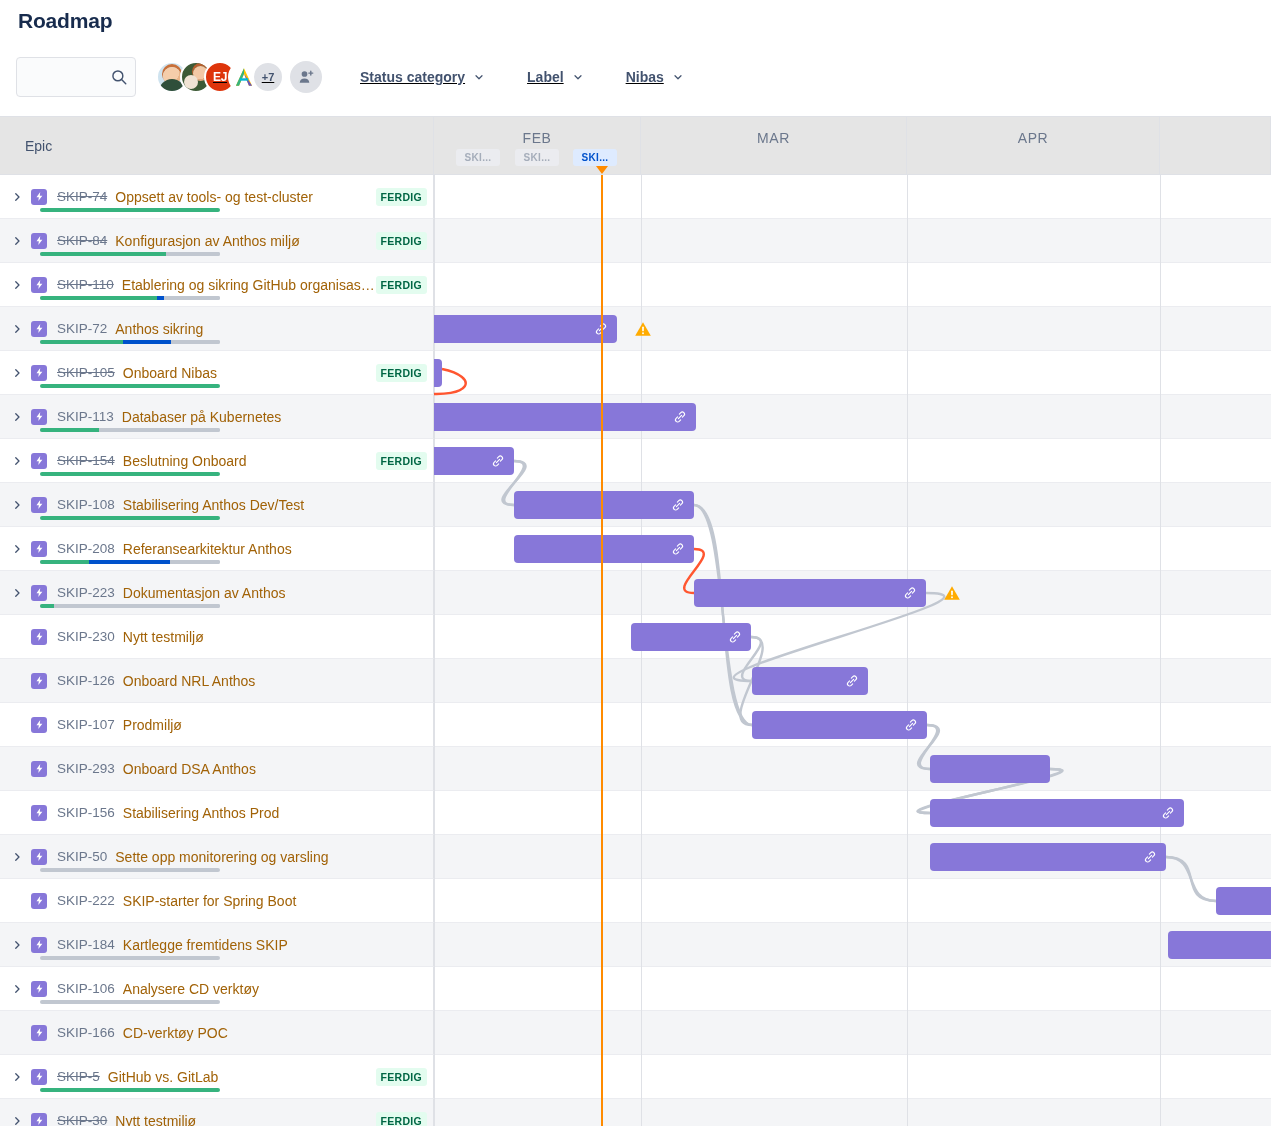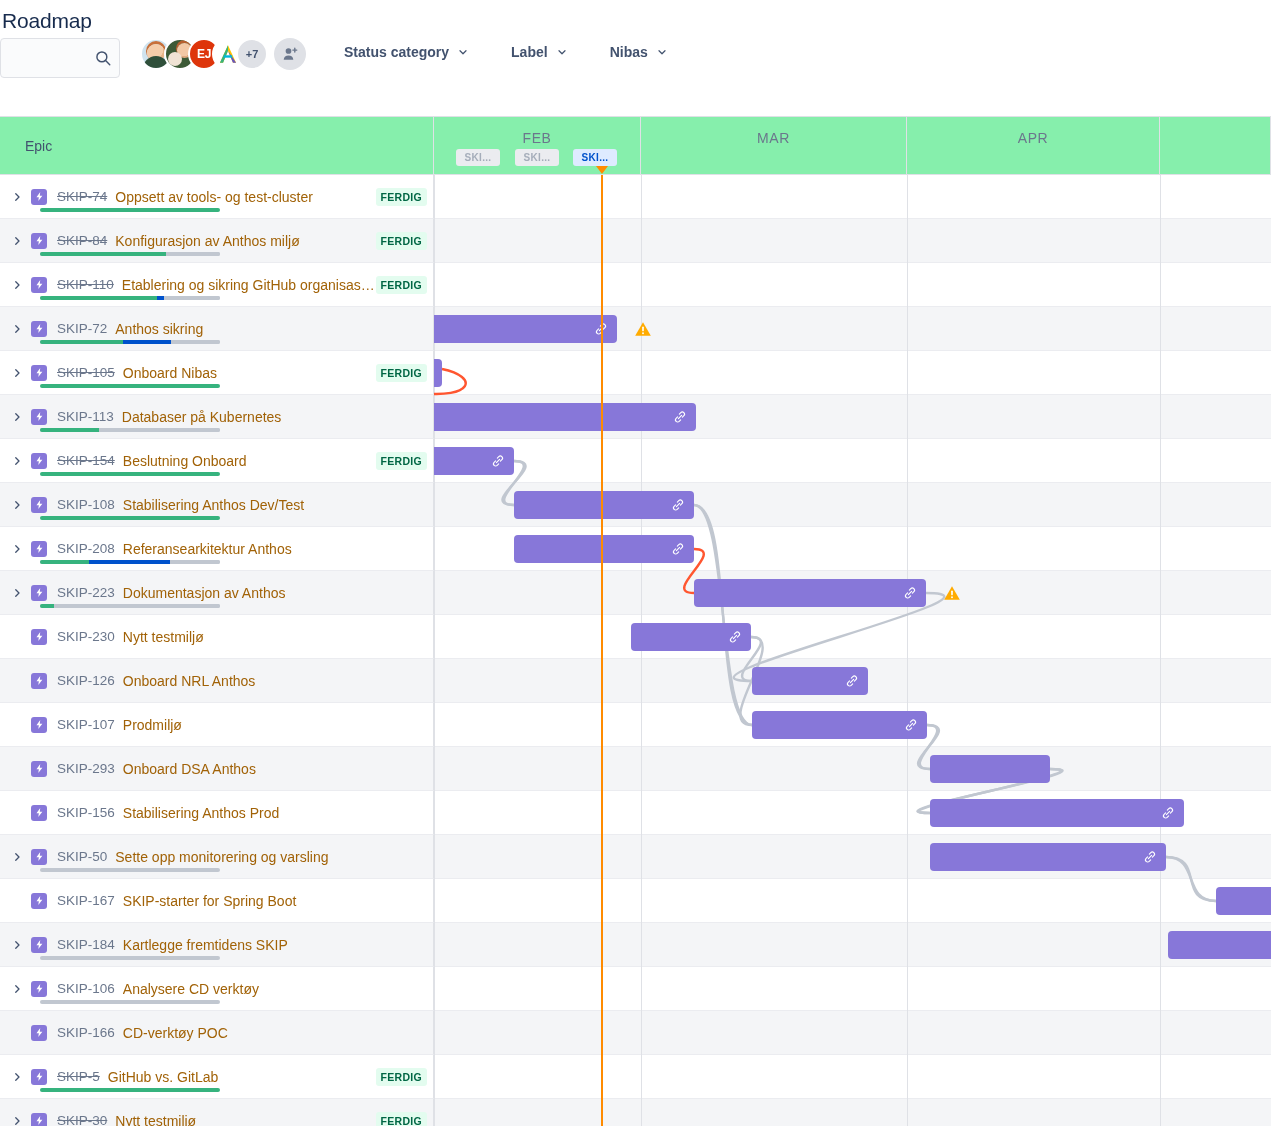--- a/index.html
+++ b/index.html
@@ -7,34 +7,35 @@
     margin: 0; padding: 0;
     width: 1271px; height: 1138px;
     background: #ffffff;
     font-family: "Liberation Sans", sans-serif;
     overflow: hidden;
   }
 
   
   #page-title {
     font-size: 21px;
-    font-weight: normal;
+    font-weight: bold;
     color: #172b4d;
-    padding: 6px 0 0 2px;
+    padding: 6px 0 0 18px;
     letter-spacing: -0.2px;
     height: 38px;
     line-height: 30px;
   }
 
   
   #toolbar {
     height: 78px;
     display: flex;
-    align-items: flex-start;
-    padding-left: 0;
+    align-items: center;
+    padding-left: 16px;
+    text-decoration: underline;
   }
   #search-wrap {
     position: relative;
     width: 120px; height: 40px;
     margin-left: 0;
   }
   #search-input {
     width: 120px; height: 40px;
     border: 1.6px solid #dfe1e6;
     border-radius: 4px;
@@ -142,21 +143,21 @@
   #roadmap {
     position: relative;
     width: 1271px;
     height: 1010px;
     border-top: 1px solid #dfe1e6;
     overflow: hidden;
   }
   #header-row {
     position: absolute; top: 0; left: 0;
     width: 1271px; height: 58px;
-    background: #86efac;
+    background: #e5e5e5;
     border-bottom: 1px solid #dfe1e6;
     z-index: 5;
   }
   #epic-col-header {
     position: absolute; left: 0; top: 0;
     width: 434px; height: 57px;
     display: flex; align-items: center;
     padding-left: 25px;
     font-size: 14px; color: #42526e;
     border-right: 1px solid #dfe1e6;
@@ -683,21 +684,21 @@
         </div>
       </div>
       <div class="row">
         <div class="row-label">
           <div class="chevron-spacer"></div>
           <div class="epic-icon">
             <svg width="11" height="11" viewBox="0 0 24 24">
               <path d="M13.6 2 L5.4 13.6 H10.6 L9.4 22 L18.2 10.2 H12.6 Z" fill="#fff"></path>
             </svg>
           </div>
-          <span class="issue-key">SKIP-167</span>
+          <span class="issue-key">SKIP-222</span>
           <span class="issue-summary">SKIP-starter for Spring Boot</span>
         </div>
       </div>
       <div class="row alt">
         <div class="row-label">
           <div class="chevron-btn">
             <svg width="12" height="12" viewBox="0 0 24 24">
               <path d="M9.5 5.5 L16 12 L9.5 18.5" fill="none" stroke="#42526e" stroke-width="2.6" stroke-linecap="round" stroke-linejoin="round"></path>
             </svg>
           </div>

